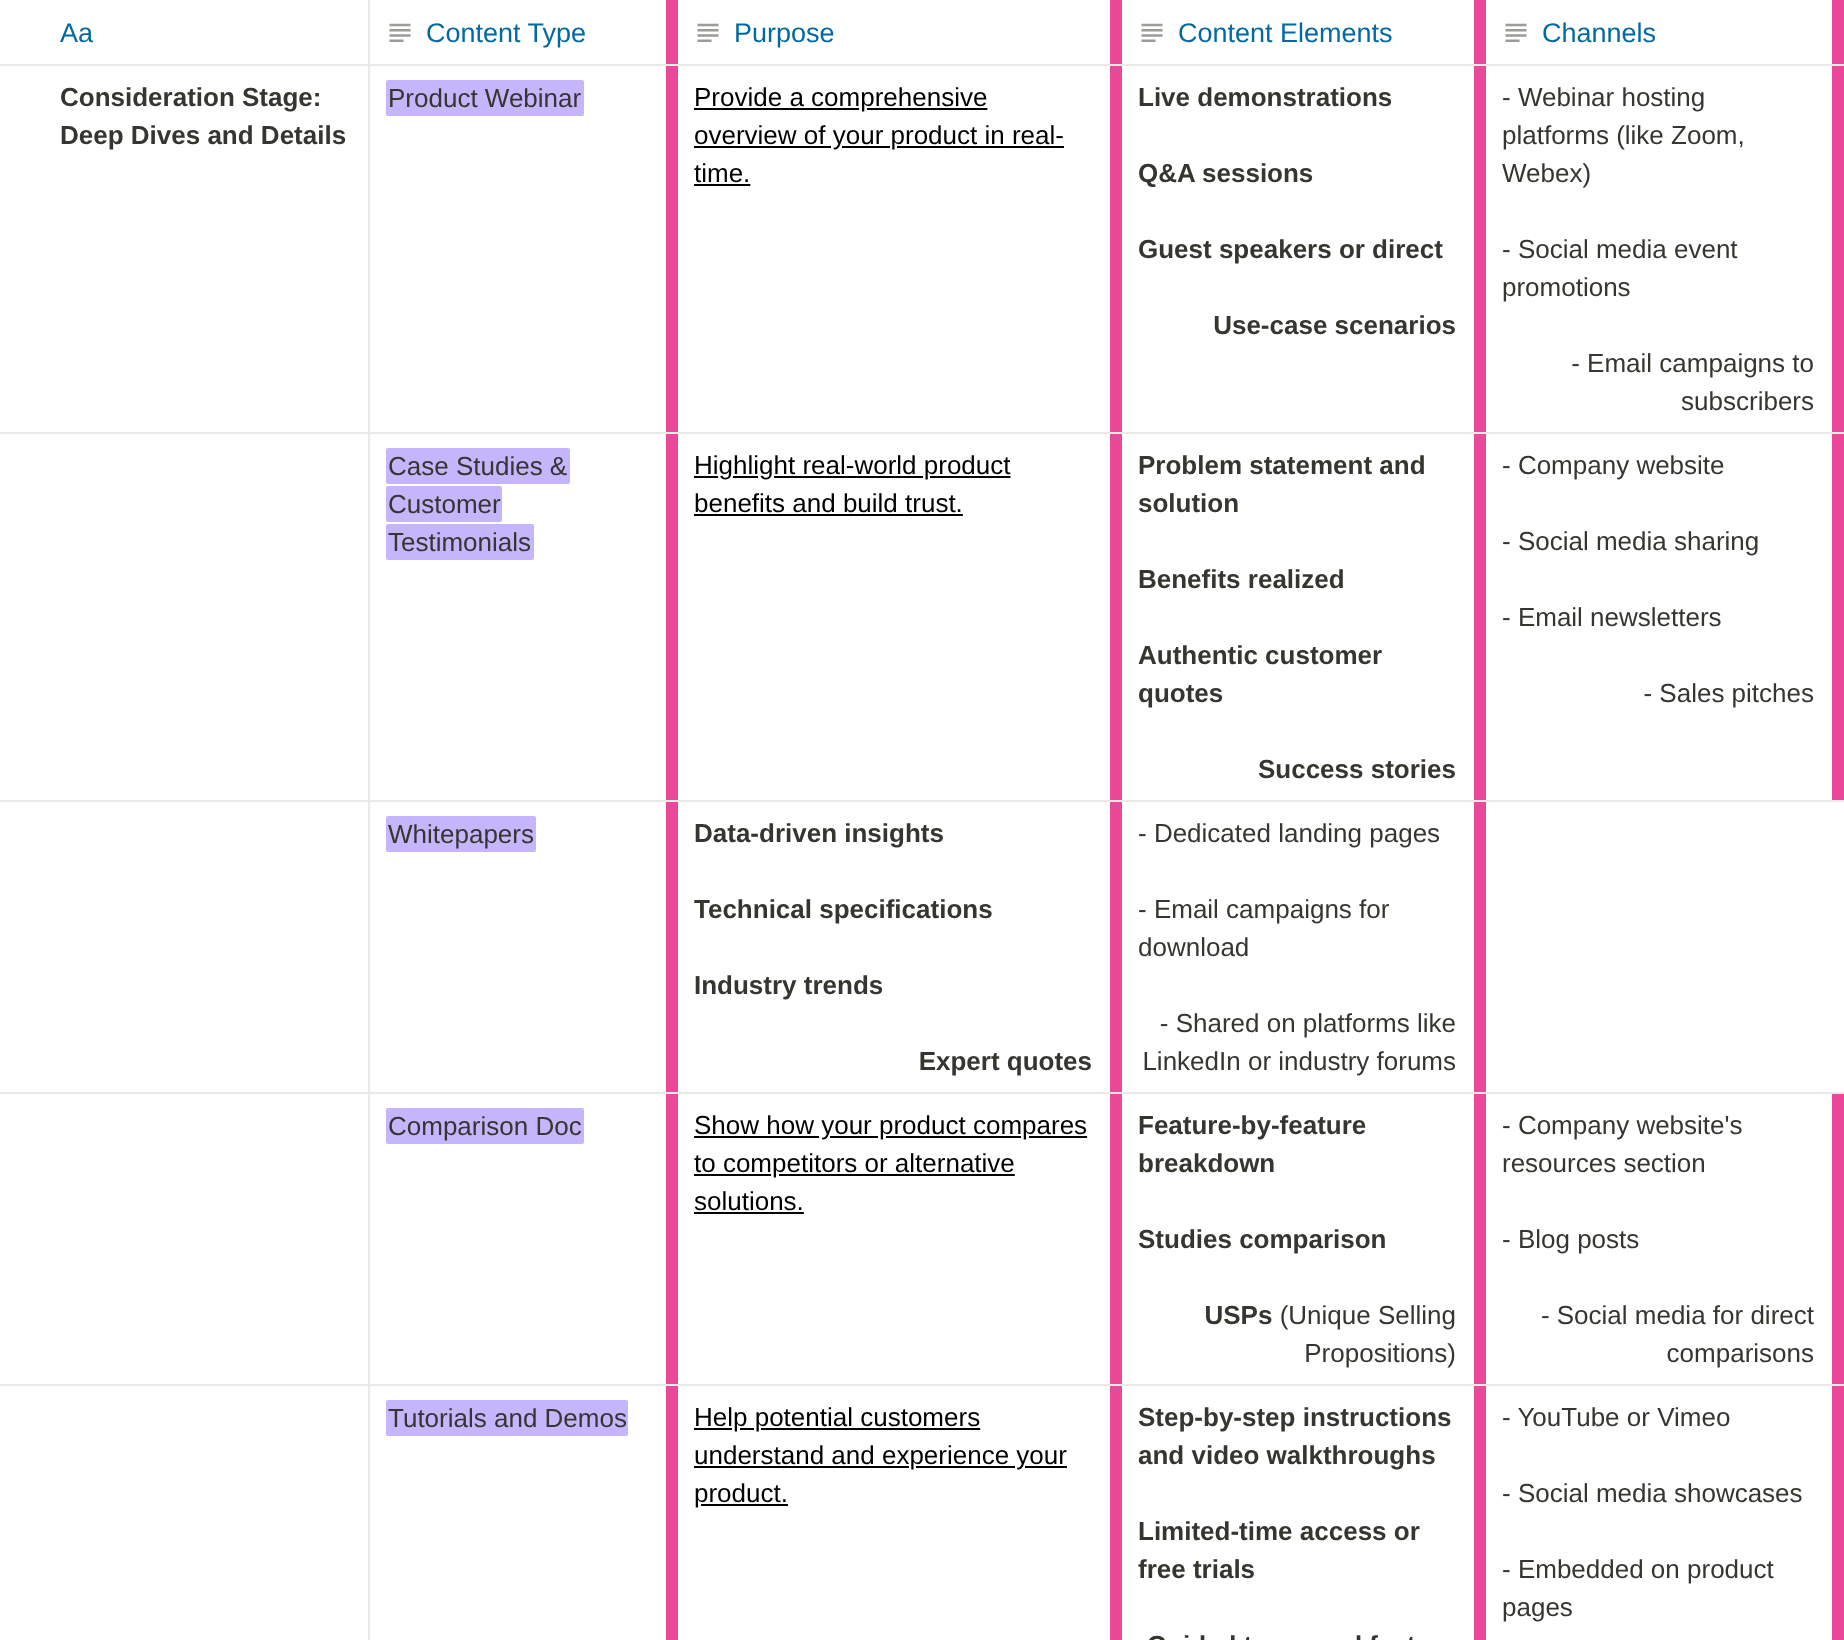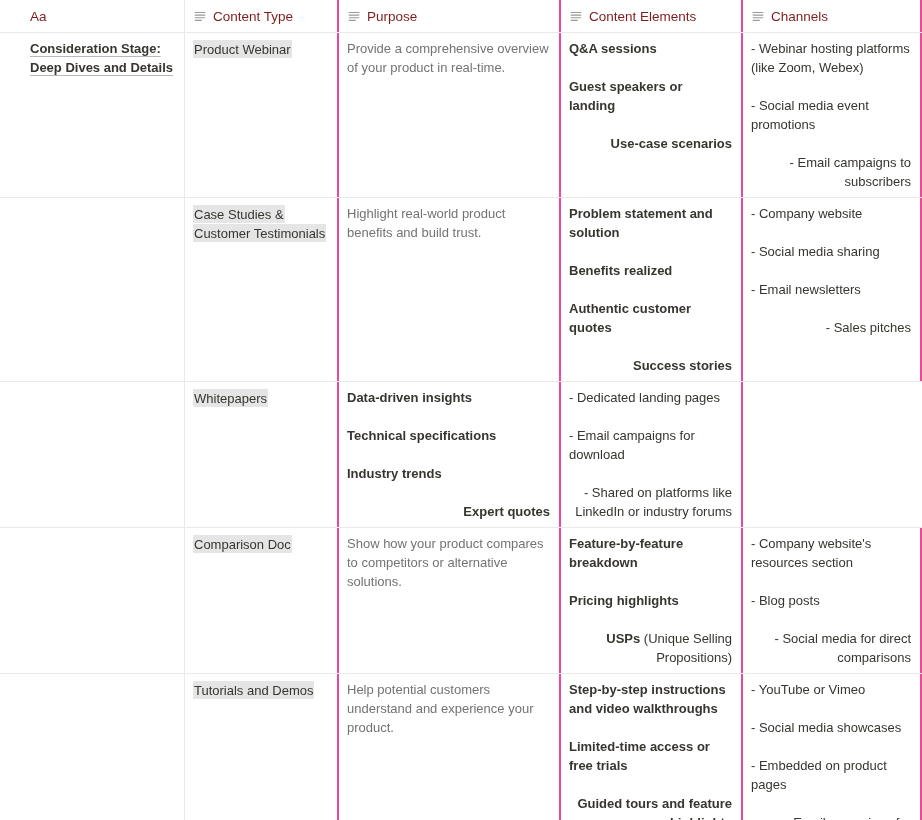--- a/index.html
+++ b/index.html
@@ -19,57 +19,56 @@
     background: #ffffff;
   }
   .hrow, .row {
     display: grid;
     grid-template-columns: 185px 154px 222px 182px 179px;
     border-bottom: 1px solid #e9e9e7;
   }
   .hrow { height: 33px; }
   .cell {
     padding: 6px 9px 6px 8px;
-    border-right: 2px solid #ec4899;
+    border-right: 6px solid #ec4899;
     font-size: 13px;
     line-height: 19px;
     overflow: hidden;
   }
   .cell.c1 { padding-left: 30px; border-right: 1px solid #e9e9e7; }
   .hc {
     display: flex;
     align-items: center;
     gap: 6px;
-    color: #7f1d1d;
+    color: #0369a1;
     font-size: 13.5px;
     padding-top: 0;
     padding-bottom: 0;
   }
   .hc svg { flex: 0 0 auto; display: block; }
   .rows .row:nth-child(1) { min-height: 160px; }
   .rows .row:nth-child(2) { min-height: 160px; }
   .rows .row:nth-child(3) { min-height: 144px; }
   .rows .row:nth-child(4) { min-height: 141px; }
   .rows .row:nth-child(5) { min-height: 179px; }
   .title-text {
     font-weight: 700;
     color: #37352f;
-    text-decoration: underline;
     text-decoration-color: rgba(55,53,47,0.35);
     text-decoration-thickness: 1px;
     text-underline-offset: 3px;
   }
   .hl {
-    background: #e5e5e5;
+    background: #c4b5fd;
     padding: 1.5px 1px;
     -webkit-box-decoration-break: clone;
     box-decoration-break: clone;
     border-radius: 1px;
   }
-  .purpose { color: #737373; }
+  .purpose { color: #000000; text-decoration: underline; }
   .para { margin: 0 0 19px 0; }
   .para:last-child { margin-bottom: 0; text-align: right; }
   .bold { font-weight: 700; }
 </style>
 </head>
 <body>
 
 <div class="db-table">
   <div class="hrow">
     <div class="cell hc c1">
@@ -99,22 +98,23 @@
         </svg>
       <span>Channels</span>
     </div>
   </div>
   <div class="rows" id="rows">
       <div class="row">
         <div class="cell c1"><span class="title-text">Consideration Stage: Deep Dives and Details</span></div>
         <div class="cell"><span class="hl">Product Webinar</span></div>
         <div class="cell purpose">Provide a comprehensive overview of your product in real-time.</div>
         <div class="cell">
+          <p class="para"><span class="bold">Live demonstrations</span></p>
           <p class="para"><span class="bold">Q&amp;A sessions</span></p>
-          <p class="para"><span class="bold">Guest speakers or landing</span></p>
+          <p class="para"><span class="bold">Guest speakers or direct</span></p>
           <p class="para"><span class="bold">Use-case scenarios</span></p>
         </div>
         <div class="cell">
           <p class="para">- Webinar hosting platforms (like Zoom, Webex)</p>
           <p class="para">- Social media event promotions</p>
           <p class="para">- Email campaigns to subscribers</p>
         </div>
       </div>
       <div class="row">
         <div class="cell c1"></div>
@@ -147,21 +147,21 @@
           <p class="para">- Email campaigns for download</p>
           <p class="para">- Shared on platforms like LinkedIn or industry forums</p>
         </div>
       </div>
       <div class="row">
         <div class="cell c1"></div>
         <div class="cell"><span class="hl">Comparison Doc</span></div>
         <div class="cell purpose">Show how your product compares to competitors or alternative solutions.</div>
         <div class="cell">
           <p class="para"><span class="bold">Feature-by-feature breakdown</span></p>
-          <p class="para"><span class="bold">Pricing highlights</span></p>
+          <p class="para"><span class="bold">Studies comparison</span></p>
           <p class="para"><span class="bold">USPs</span><span> (Unique Selling Propositions)</span></p>
         </div>
         <div class="cell">
           <p class="para">- Company website's resources section</p>
           <p class="para">- Blog posts</p>
           <p class="para">- Social media for direct comparisons</p>
         </div>
       </div>
       <div class="row">
         <div class="cell c1"></div>

